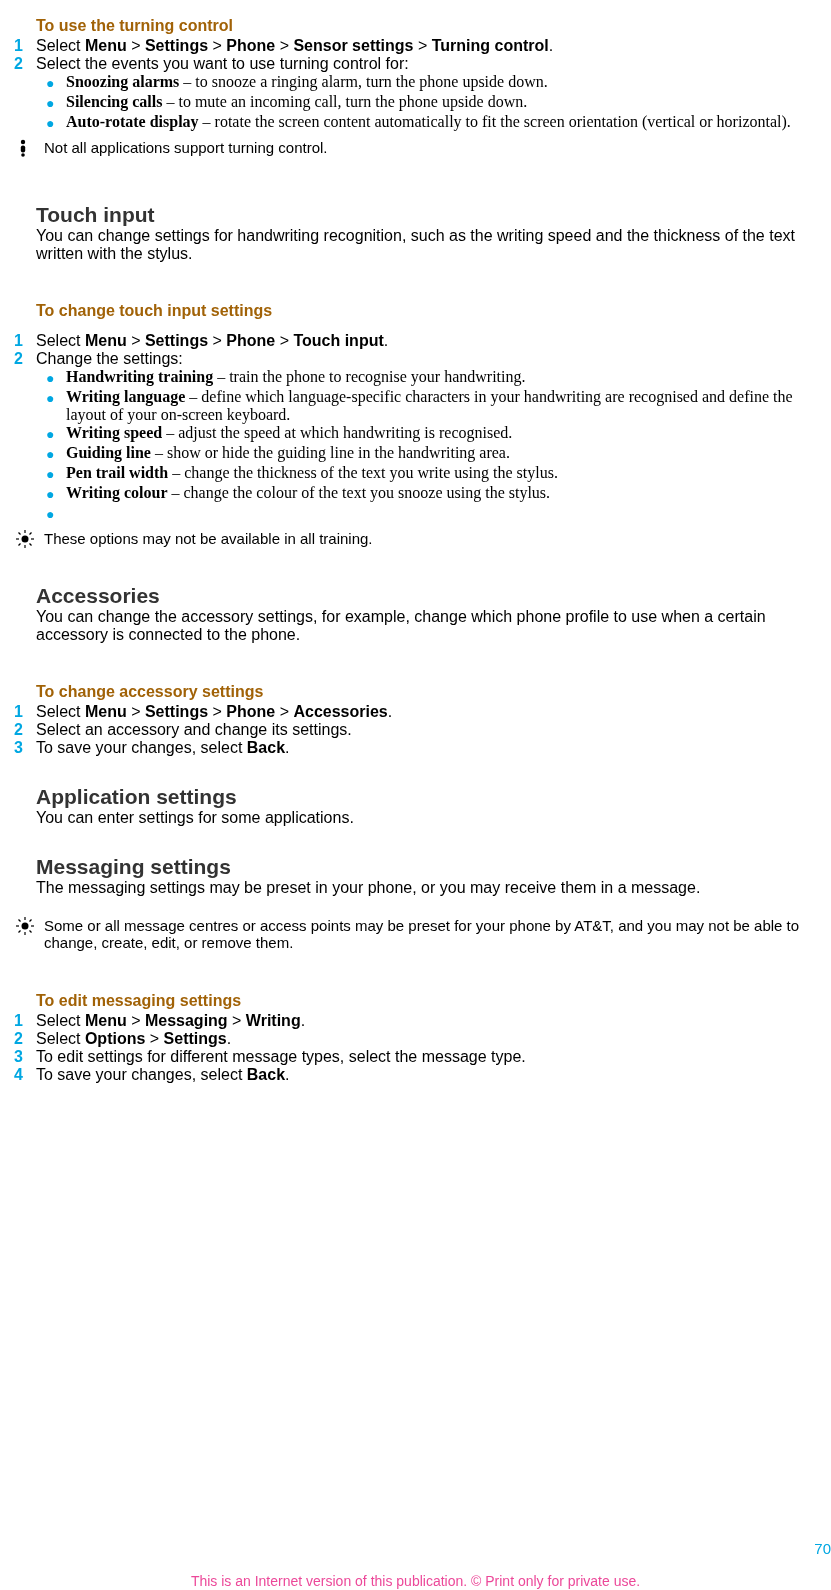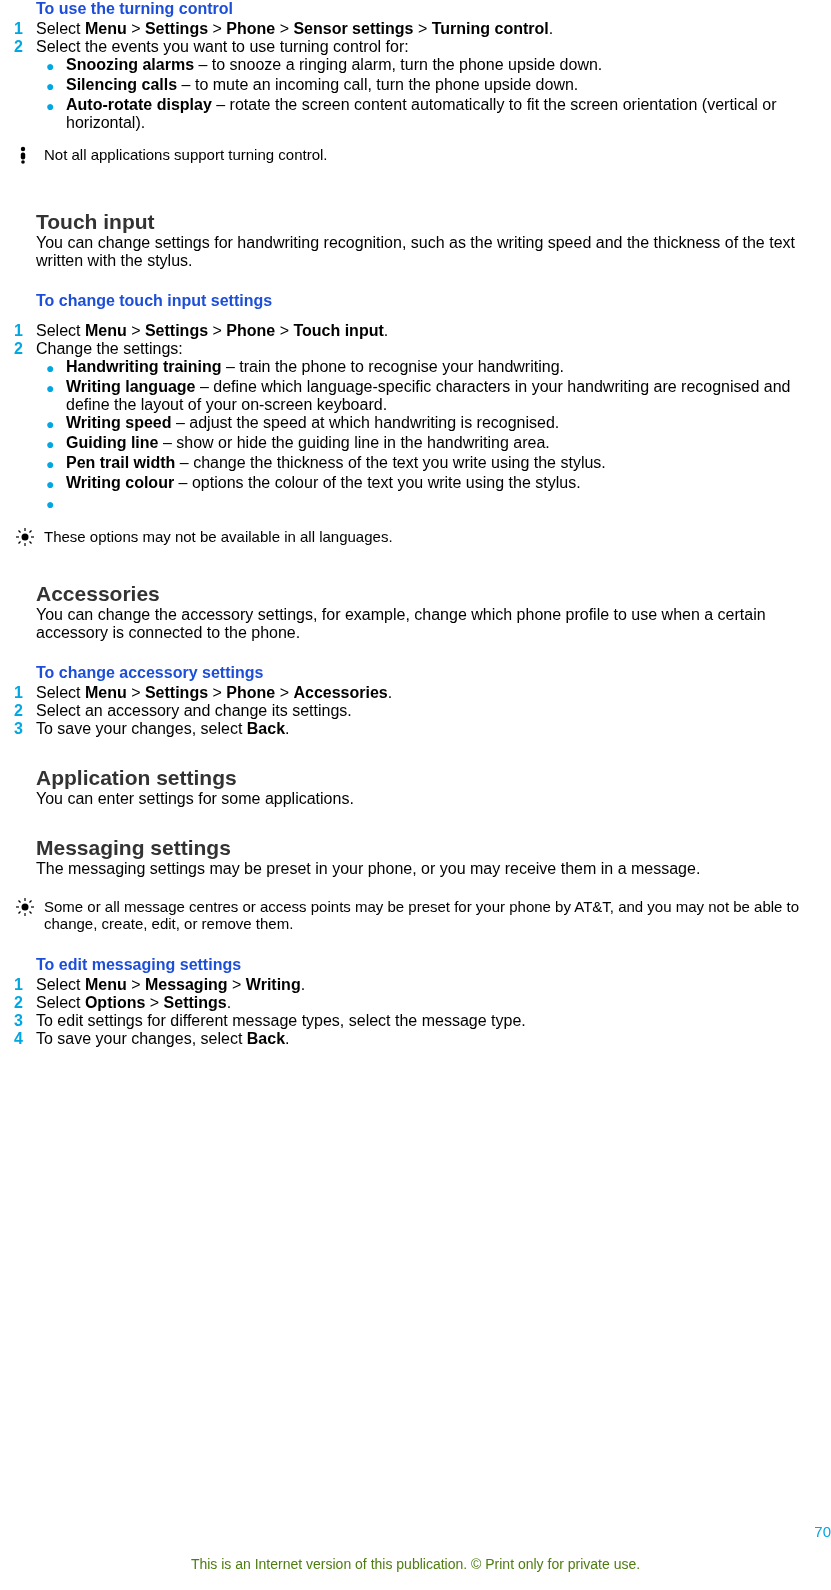--- a/index.html
+++ b/index.html
@@ -15,23 +15,23 @@
     width: 831px;
     min-height: 1590px;
     position: relative;
     box-sizing: border-box;
     padding: 0 10px 0 0;
   }
   .content {
     padding-left: 36px;
   }
   .section-title {
-    color: #1d4ed8;
+    color: #a16207;
     font-weight: bold;
-    margin: 0 0 2px 0;
+    margin: 17px 0 2px 0;
     font-size: 16px;
   }
   .step-line {
     display: flex;
     align-items: flex-start;
     margin-left: -22px;
   }
   .step-num {
     color: #00a7e2;
     font-weight: bold;
@@ -51,27 +51,28 @@
   .bullet-dot {
     color: #00a7e2;
     width: 20px;
     flex: none;
     font-size: 14px;
     line-height: 20px;
     text-align: left;
   }
   .bullet-text {
     flex: 1;
+    font-family: Liberation Serif, serif;
   }
   .bold { font-weight: bold; }
   .note-row {
     display: flex;
     align-items: flex-start;
     margin-left: -20px;
-    margin-top: 14px;
+    margin-top: 6px;
   }
   .note-icon {
     width: 28px;
     flex: none;
     text-align: left;
   }
   .note-text {
     flex: 1;
     font-size: 15px;
   }
@@ -90,21 +91,21 @@
     width: 100%;
     text-align: right;
     color: #00a7e2;
     font-size: 15px;
   }
   .footer-line {
     position: absolute;
     bottom: 18px;
     width: 100%;
     text-align: center;
-    color: #4d7c0f;
+    color: #ec4899;
     font-size: 14px;
   }
   svg.excl { width: 14px; height: 18px; }
   svg.bulb { width: 18px; height: 18px; }
 </style>
 </head>
 <body>
 
 <div class="page">
   <div class="content">
@@ -181,21 +182,21 @@
     <div class="bullet-line">
         <div class="bullet-dot">●</div>
         <div class="bullet-text"><span class="bold">Guiding line</span><span> – show or hide the guiding line in the handwriting area.</span></div>
       </div>
     <div class="bullet-line">
         <div class="bullet-dot">●</div>
         <div class="bullet-text"><span class="bold">Pen trail width</span><span> – change the thickness of the text you write using the stylus.</span></div>
       </div>
     <div class="bullet-line">
         <div class="bullet-dot">●</div>
-        <div class="bullet-text"><span class="bold">Writing colour</span><span> – options the colour of the text you write using the stylus.</span></div>
+        <div class="bullet-text"><span class="bold">Writing colour</span><span> – change the colour of the text you snooze using the stylus.</span></div>
       </div>
     <div class="bullet-line">
         <div class="bullet-dot">●</div>
       </div>
 
     <div class="note-row">
       <div class="note-icon">
         <svg class="bulb" viewBox="0 0 18 18">
             <circle cx="9" cy="9" r="3.5" fill="#000"></circle>
             <g stroke="#000" stroke-width="1.2">
@@ -203,21 +204,21 @@
               <line x1="9" y1="15" x2="9" y2="18"></line>
               <line x1="0" y1="9" x2="3" y2="9"></line>
               <line x1="15" y1="9" x2="18" y2="9"></line>
               <line x1="2.5" y1="2.5" x2="4.5" y2="4.5"></line>
               <line x1="13.5" y1="13.5" x2="15.5" y2="15.5"></line>
               <line x1="2.5" y1="15.5" x2="4.5" y2="13.5"></line>
               <line x1="13.5" y1="4.5" x2="15.5" y2="2.5"></line>
             </g>
           </svg>
       </div>
-      <div class="note-text">These options may not be available in all languages.</div>
+      <div class="note-text">These options may not be available in all training.</div>
     </div>
 
     <div style="height:32px"></div>
     <h2 class="h2">Accessories</h2>
     <div class="para">You can change the accessory settings, for example, change which phone profile to use when a certain accessory is connected to the phone.</div>
 
     <div style="height:22px"></div>
     <div class="section-title">To change accessory settings</div>
 
     <div class="step-line">

